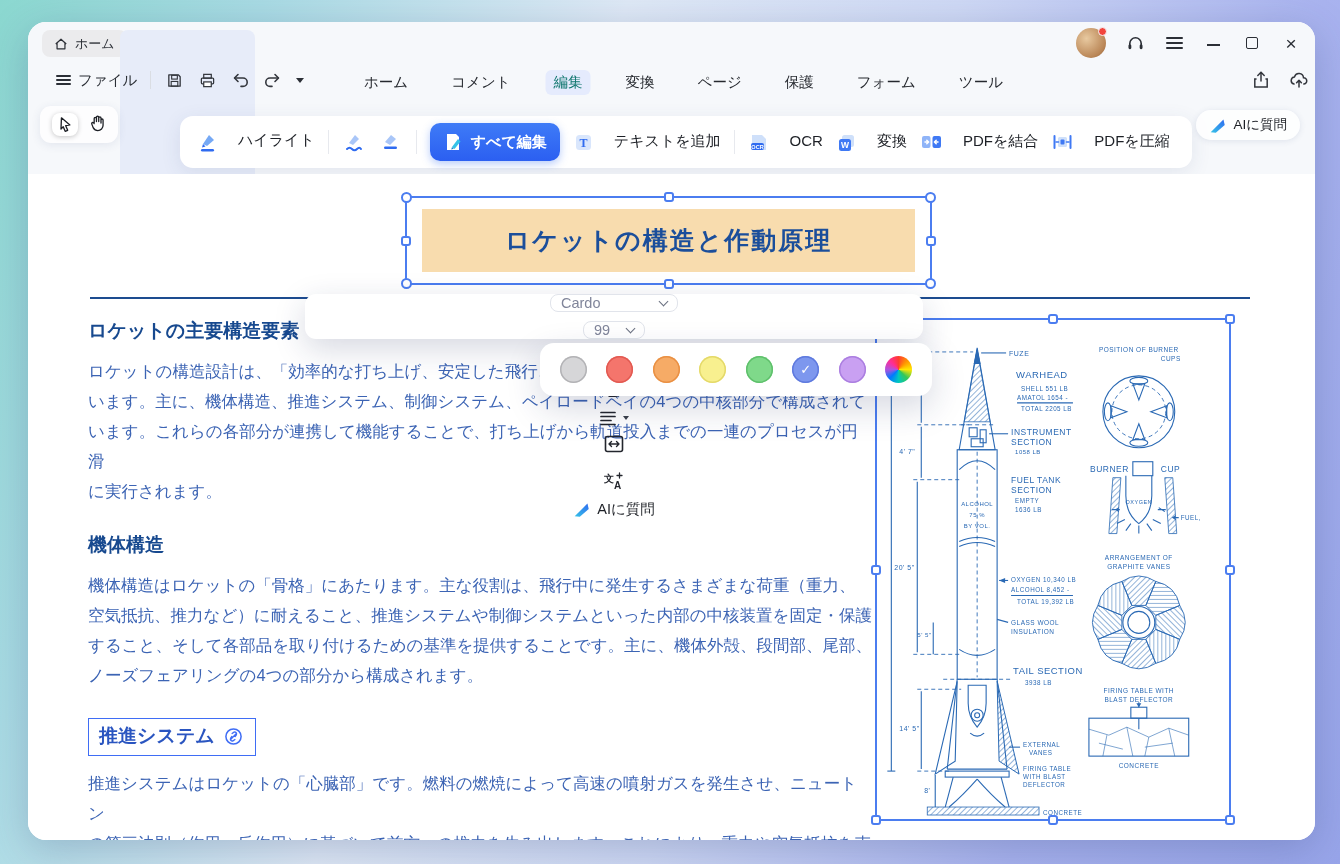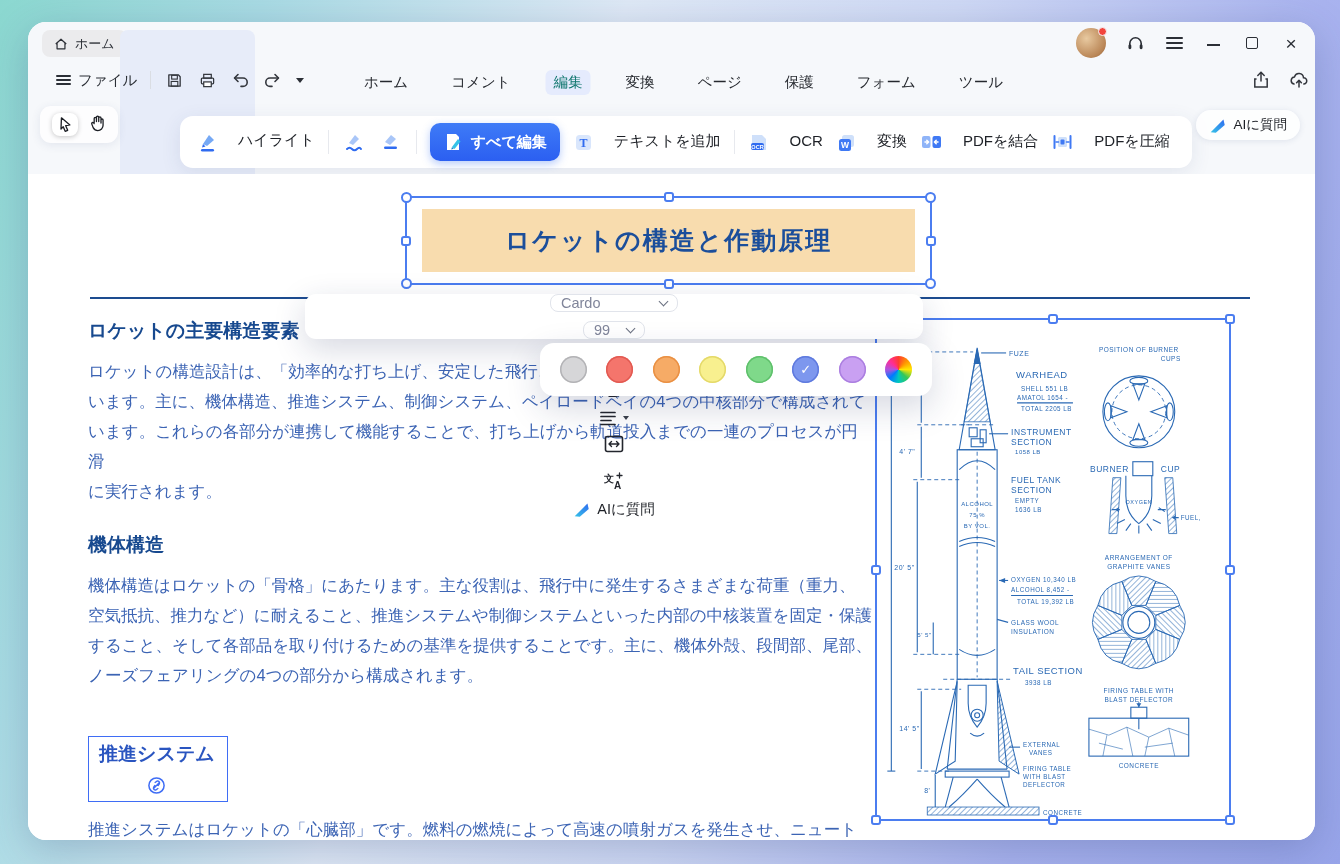--- a/index.html
+++ b/index.html
@@ -74,21 +74,21 @@
   .handle { position:absolute; width:10px; height:10px; background:#fff; border:2px solid #4b7df0; border-radius:3px; z-index:5; }
   .handle.round { border-radius:50%; width:11px; height:11px; }
 
   .hr { position:absolute; left:62px; top:275px; width:1160px; height:2px; background:#1d4c90; }
 
   .leftcol { position:absolute; left:60px; top:296px; width:784px; }
   .leftcol h2 { font-size:19px; font-weight:700; color:#17498f; margin:0 0 12px 0; }
   .para { color:#3c64b4; font-size:16.5px; line-height:30px; margin-bottom:26px; }
   .sec2 h2 { margin-top:4px; }
   .linkbox { display:inline-flex; align-items:center; gap:9px; border:1.5px solid #3f6df5;
-             padding:4px 12px 6px 10px; margin:20px 0 12px 0;flex-direction:column; }
+             padding:4px 12px 6px 10px; margin:2px 0 12px 0; }
   .linkbox span { font-size:19px; font-weight:700; color:#2a55c0; }
 
   
   .imgframe { position:absolute; left:847px; top:296px; width:356px; height:503px; border:2px solid #4b7df0; background:#fff; }
   .imgframe svg { width:100%; height:100%; }
   .bp { stroke:#2a69b4; fill:none; stroke-width:1.1; }
   .bpt { fill:#2a69b4; stroke:none; font-family:"Liberation Sans","DejaVu Sans",sans-serif; letter-spacing:.5px; }
   .bpd { stroke:#2a69b4; stroke-dasharray:4 3; fill:none; stroke-width:.9; }
 
   

